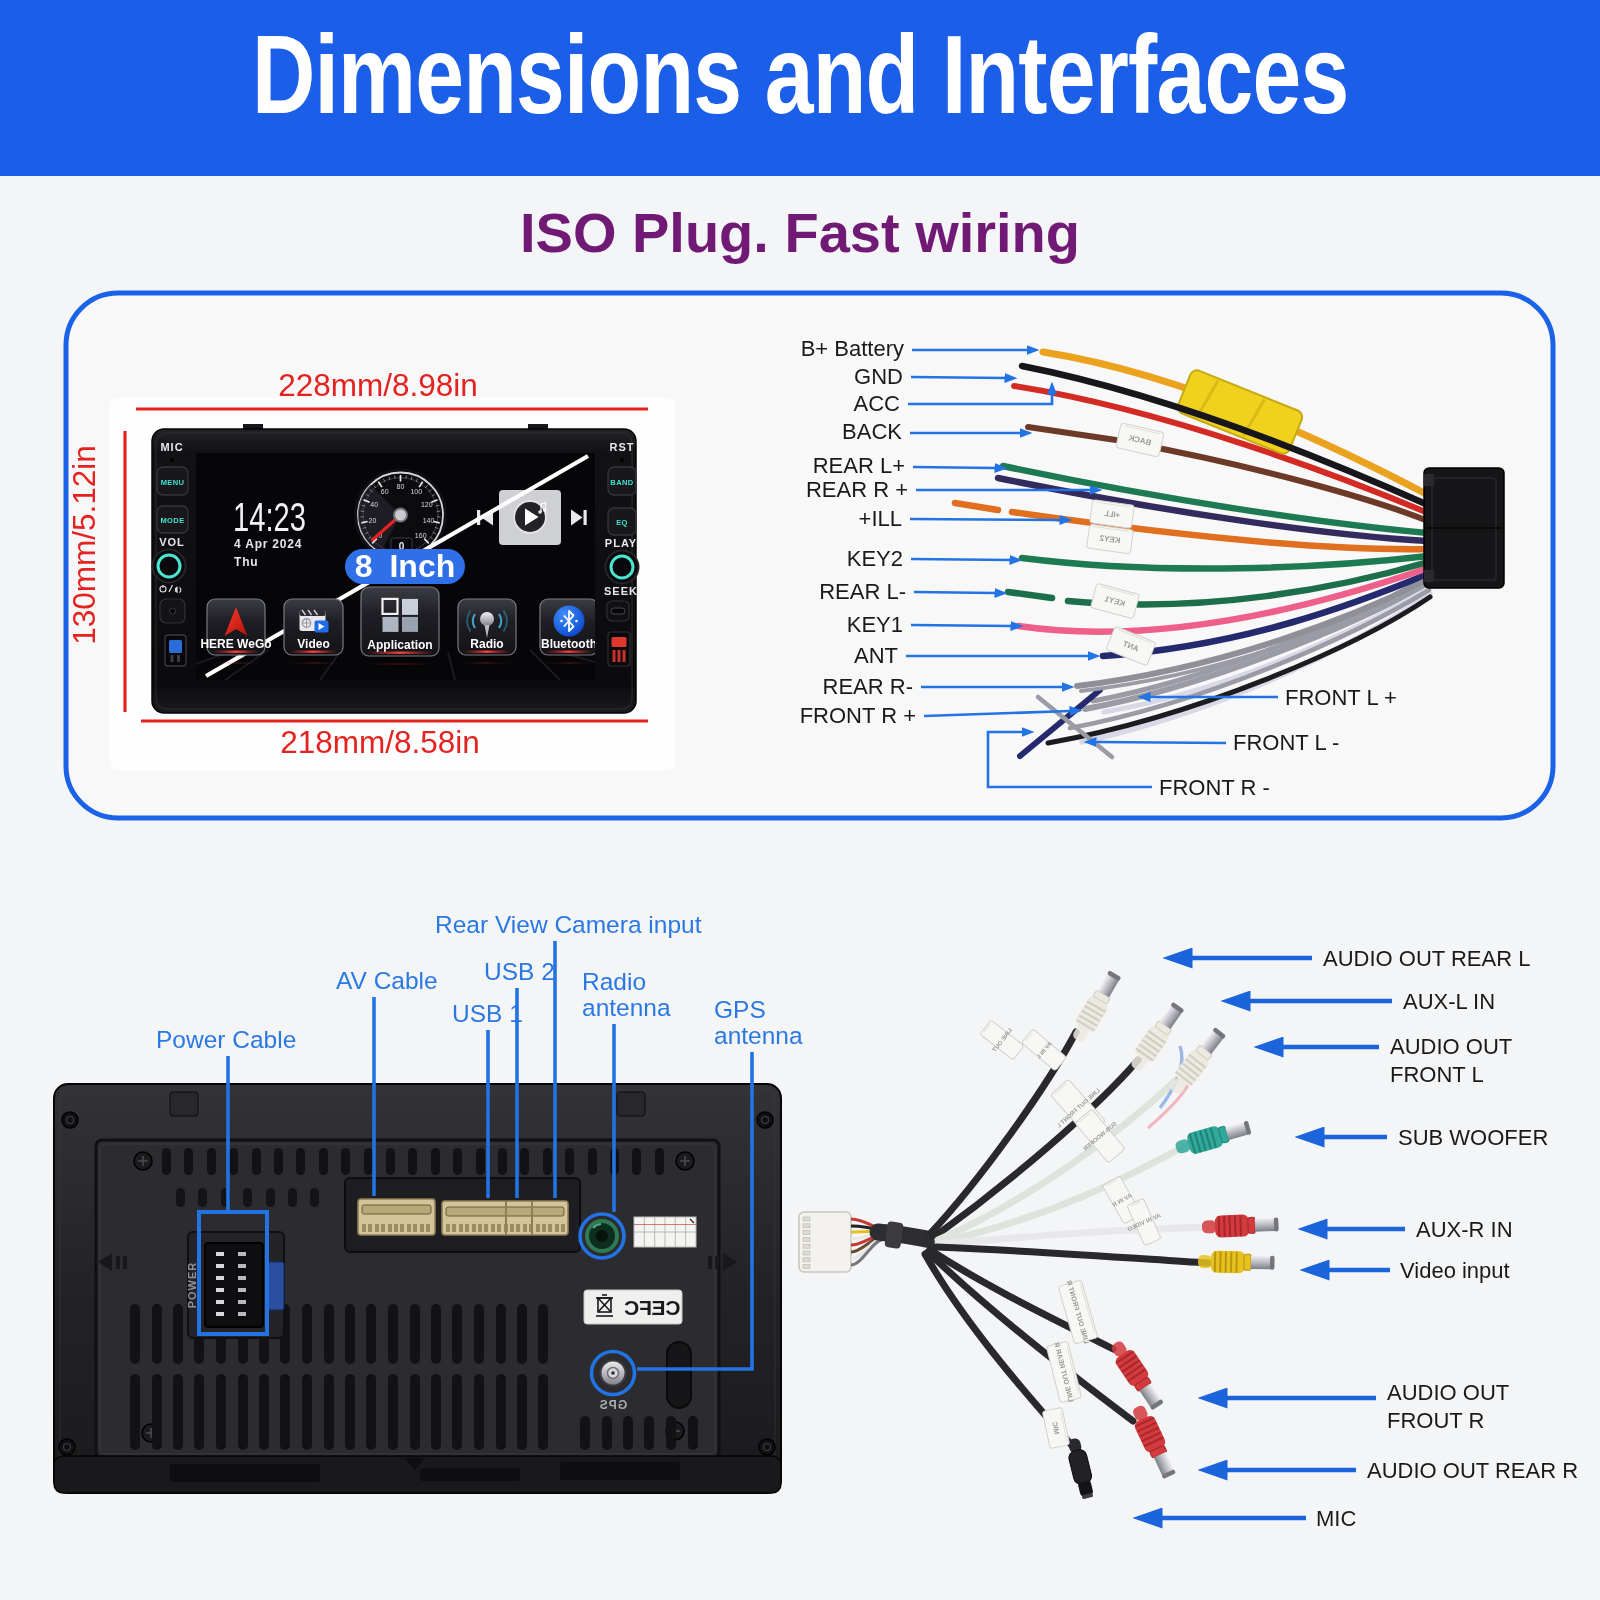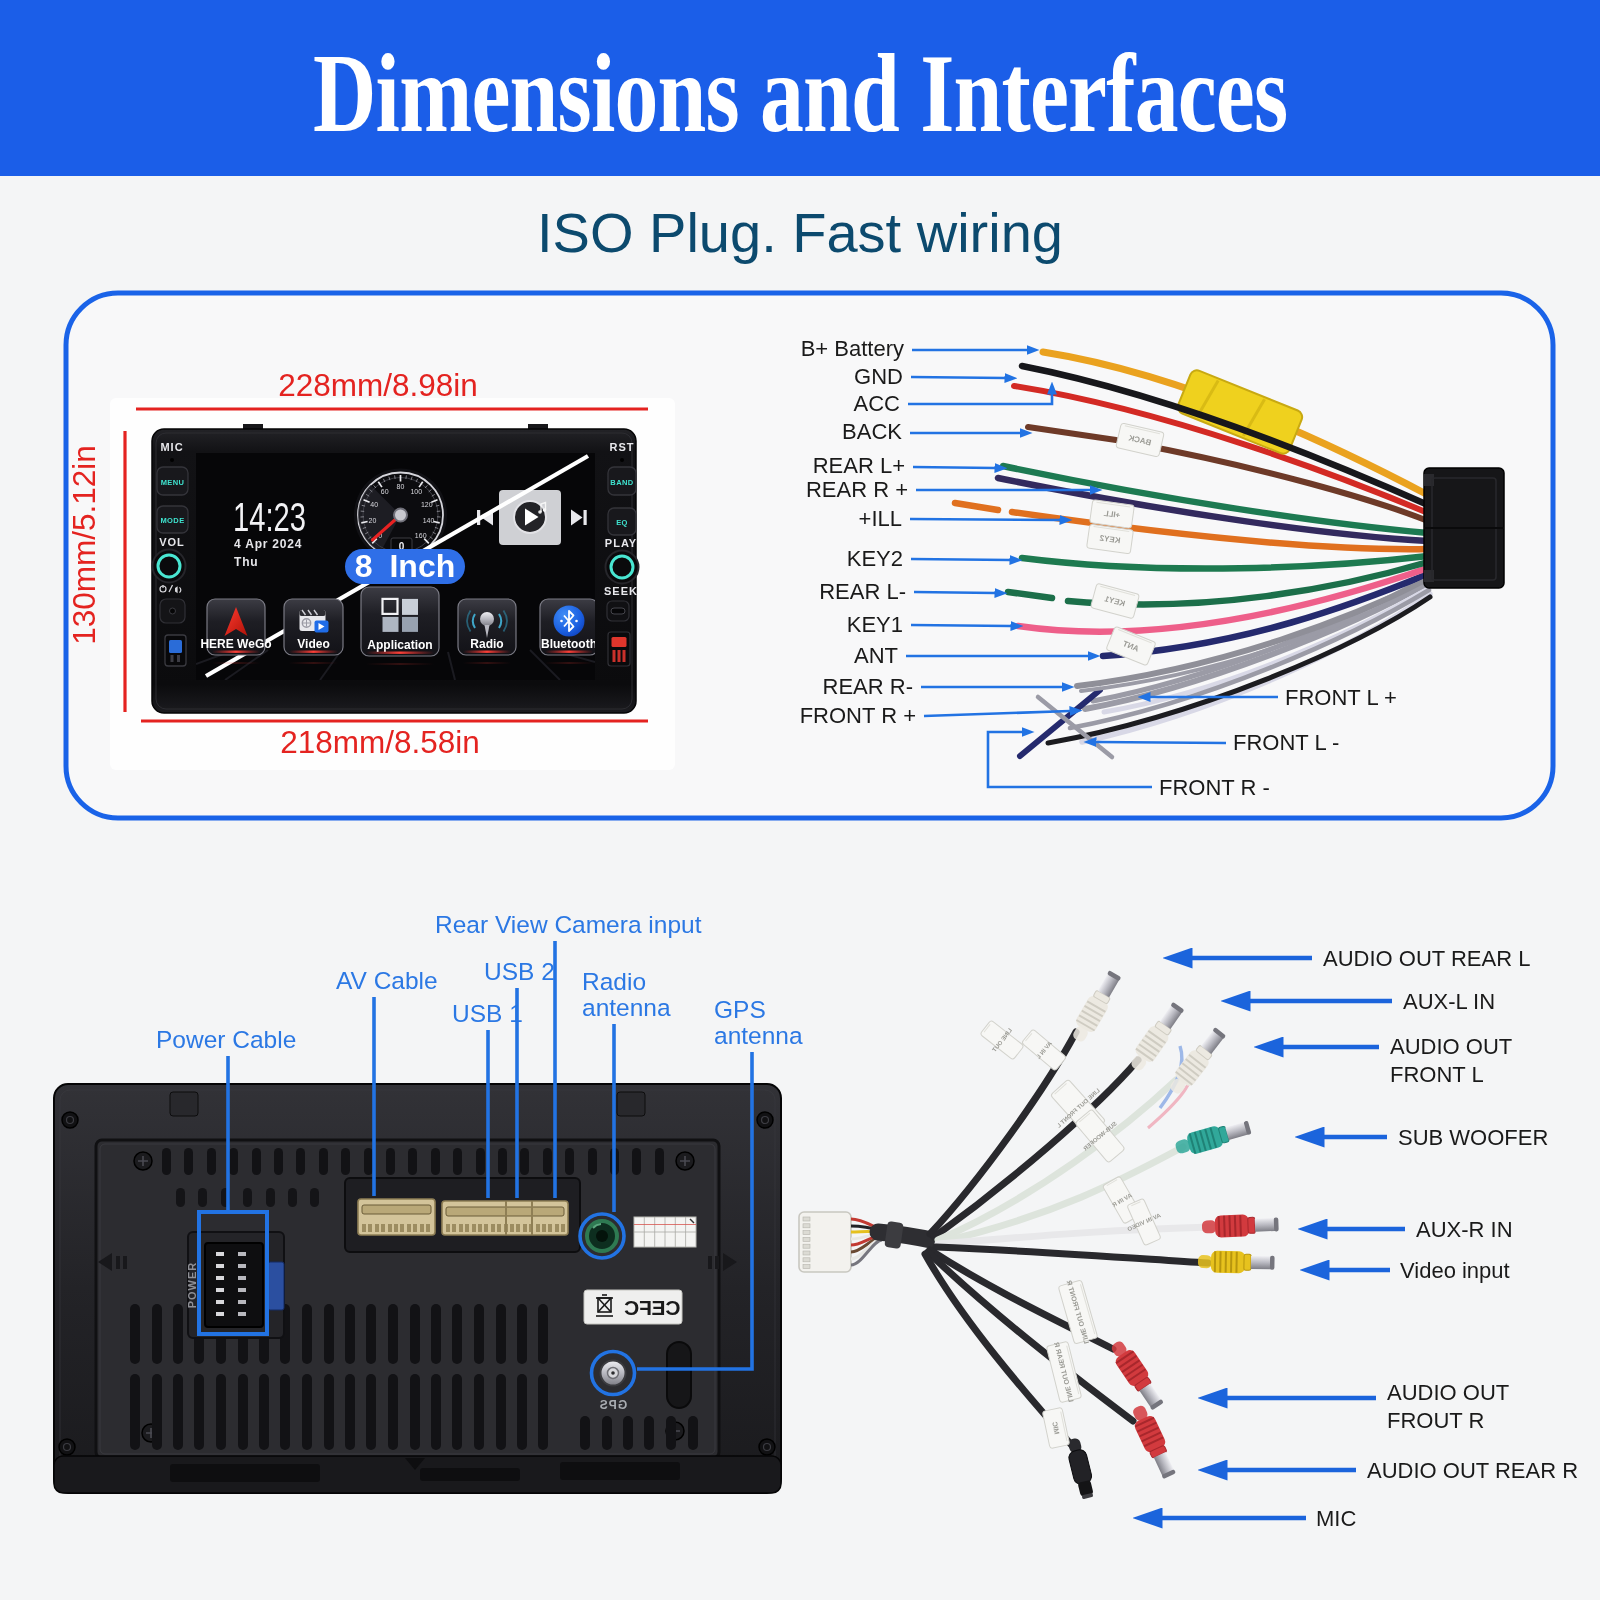--- a/index.html
+++ b/index.html
@@ -4,30 +4,30 @@
 <style>
   html, body { margin: 0; padding: 0; }
   body {
     width: 1600px; height: 1600px; position: relative; overflow: hidden;
     background: #f4f5f6;
     font-family: "Liberation Sans", sans-serif;
   }
   .banner {
     position: absolute; left: 0; top: 0; width: 1600px; height: 176px;
     background: #1b5ee8;
-    display: flex; align-items: center; justify-content: center; font-family: Liberation Serif, serif;
+    display: flex; align-items: flex-start; justify-content: center;
   }
   .banner-title {
     color: #ffffff; font-size: 112px; font-weight: 700; letter-spacing: -1px;
     transform: scaleX(0.783); transform-origin: center center; white-space: nowrap;
     margin-top: 10px;
   }
   .subtitle {
     position: absolute; left: 0; top: 200px; width: 1600px; text-align: center;
-    color: #0c4a6e; font-size: 56px; font-weight: 400;
+    color: #701a75; font-size: 56px; font-weight: 700;
   }
   svg { position: absolute; left: 0; top: 0; }
   svg text { font-family: "Liberation Sans", sans-serif; }
 </style>
 </head>
 <body>
 
 <div class="banner">
   <div class="banner-title">Dimensions and Interfaces</div>
 </div>

